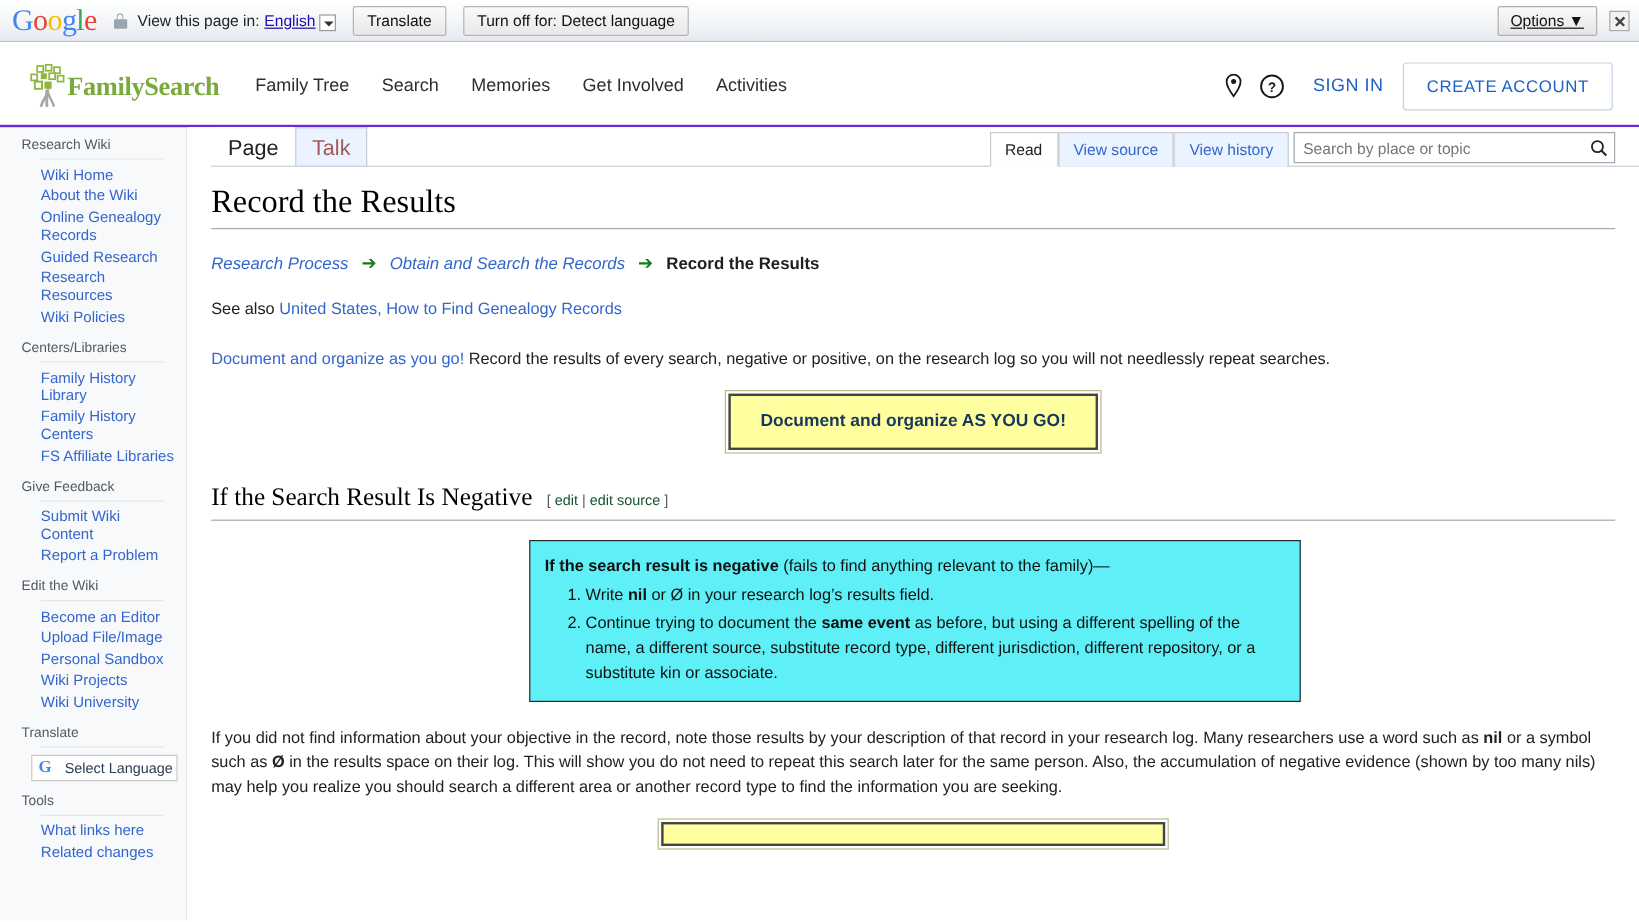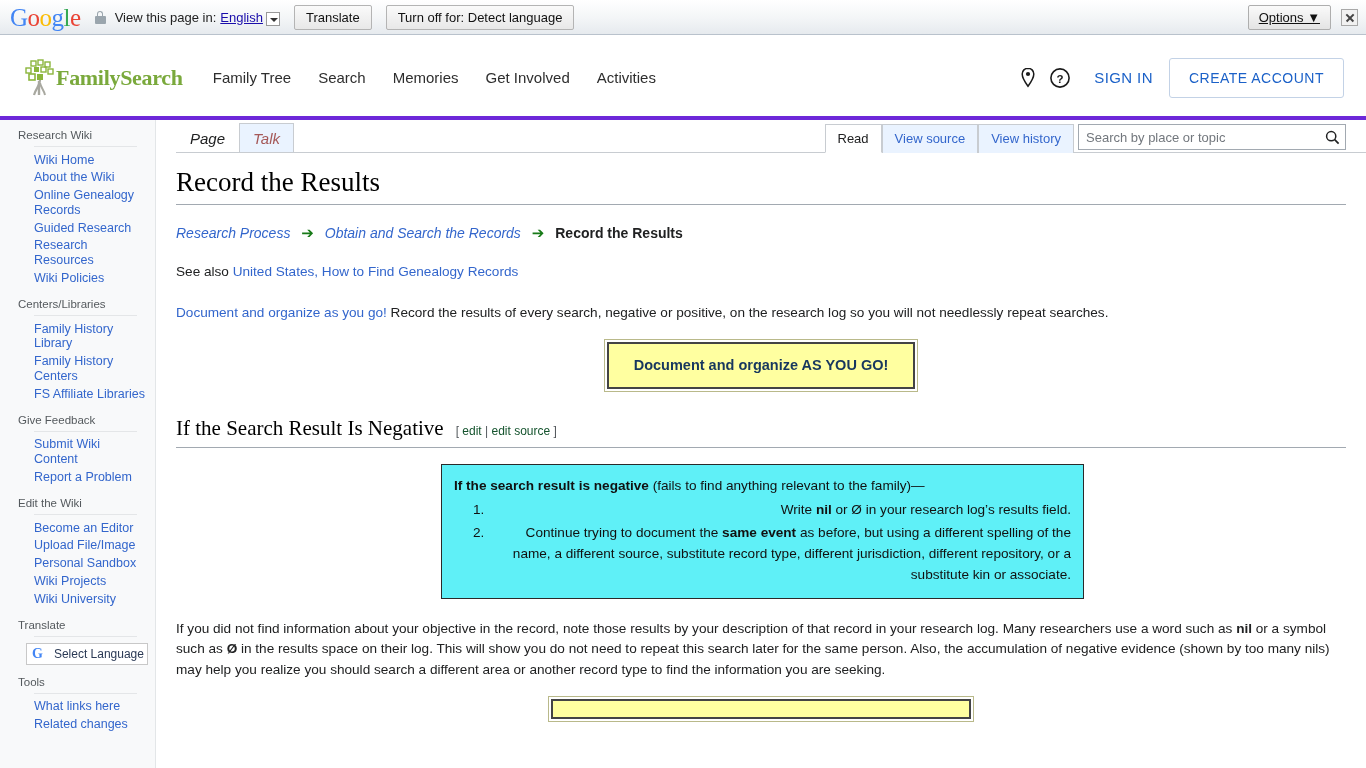--- a/index.html
+++ b/index.html
@@ -65,22 +65,22 @@
     margin-left: 10px; cursor: pointer; position: relative;
   }
   #gt-close::before, #gt-close::after {
     content: ""; position: absolute; left: 2.5px; top: 7px; width: 10px; height: 1.6px; background: #444;
   }
   #gt-close::before { transform: rotate(45deg); }
   #gt-close::after  { transform: rotate(-45deg); }
 
   
   #fs-header {
-    height: 85px; width: 100%; background: #fff;
-    border-bottom: 4px solid #6d28d9;
+    height: 71px; width: 100%; background: #fff;
+    border-bottom: 2px solid #6d28d9;
     display: flex; align-items: center; padding: 4px 24px 0 20px;
     position: relative;
   }
   #fs-logo-wrap { display: flex; align-items: flex-end; margin-right: 24px; }
   #fs-logo { display: flex; align-items: center; }
   #fs-tree { width: 40px; height: 38px; }
   #fs-wordmark {
     font-family: "Liberation Serif", serif; font-weight: bold;
     font-size: 22px; color: #7aa93c; letter-spacing: -0.3px; margin-left: -4px;
   }
@@ -125,22 +125,22 @@
 
   
   #content-col { flex: 1; min-width: 0; background: #fff; position: relative; }
 
   
   #tab-row {
     height: 33px; display: flex; align-items: flex-end;
     padding-left: 20px; position: relative;
   }
   .ns-tab {
-    font-size: 15px; padding: 7px 13px 7px 13px; line-height: 1;
-    cursor: pointer; border: 1px solid transparent; border-bottom: none; font-style: italic;
+    font-size: 18px; padding: 7px 13px 7px 13px; line-height: 1;
+    cursor: pointer; border: 1px solid transparent; border-bottom: none;
   }
   .ns-tab.selected { color: #202122; background: #fff; }
   .ns-tab.unselected {
     color: #a55858; background: #eaf3ff;
     border-color: #c8ccd1; border-bottom: none;
   }
   #tab-underline {
     position: absolute; left: 20px; right: 0; bottom: 0; height: 1px; background: #c8ccd1;
   }
   #view-tabs {
@@ -195,21 +195,21 @@
   .edit-links { font-family: "Liberation Sans", sans-serif; font-size: 12px; color: #54595d; margin-left: 12px; }
   .edit-links a { color: #14532d; text-decoration: none; cursor: pointer; }
 
   .cyan-box {
     margin: 16px 0 0 265px; width: 643px;
     background: #5ff0f7; border: 1px solid #2a2a2a;
     padding: 10px 12px 12px 12px;
     font-size: 13.6px; line-height: 1.56; color: #111;
   }
   .cyan-box ol { margin: 3px 0 0 0; padding-left: 34px; }
-  .cyan-box li { margin-top: 2px; text-align: right; }
+  .cyan-box li { margin-top: 2px; }
 </style>
 </head>
 <body>
 
 <div id="gt-bar">
   <div id="gt-logo">
     <span class="g-b">G</span>
       <span class="g-r">o</span>
       <span class="g-y">o</span>
       <span class="g-b">g</span>

